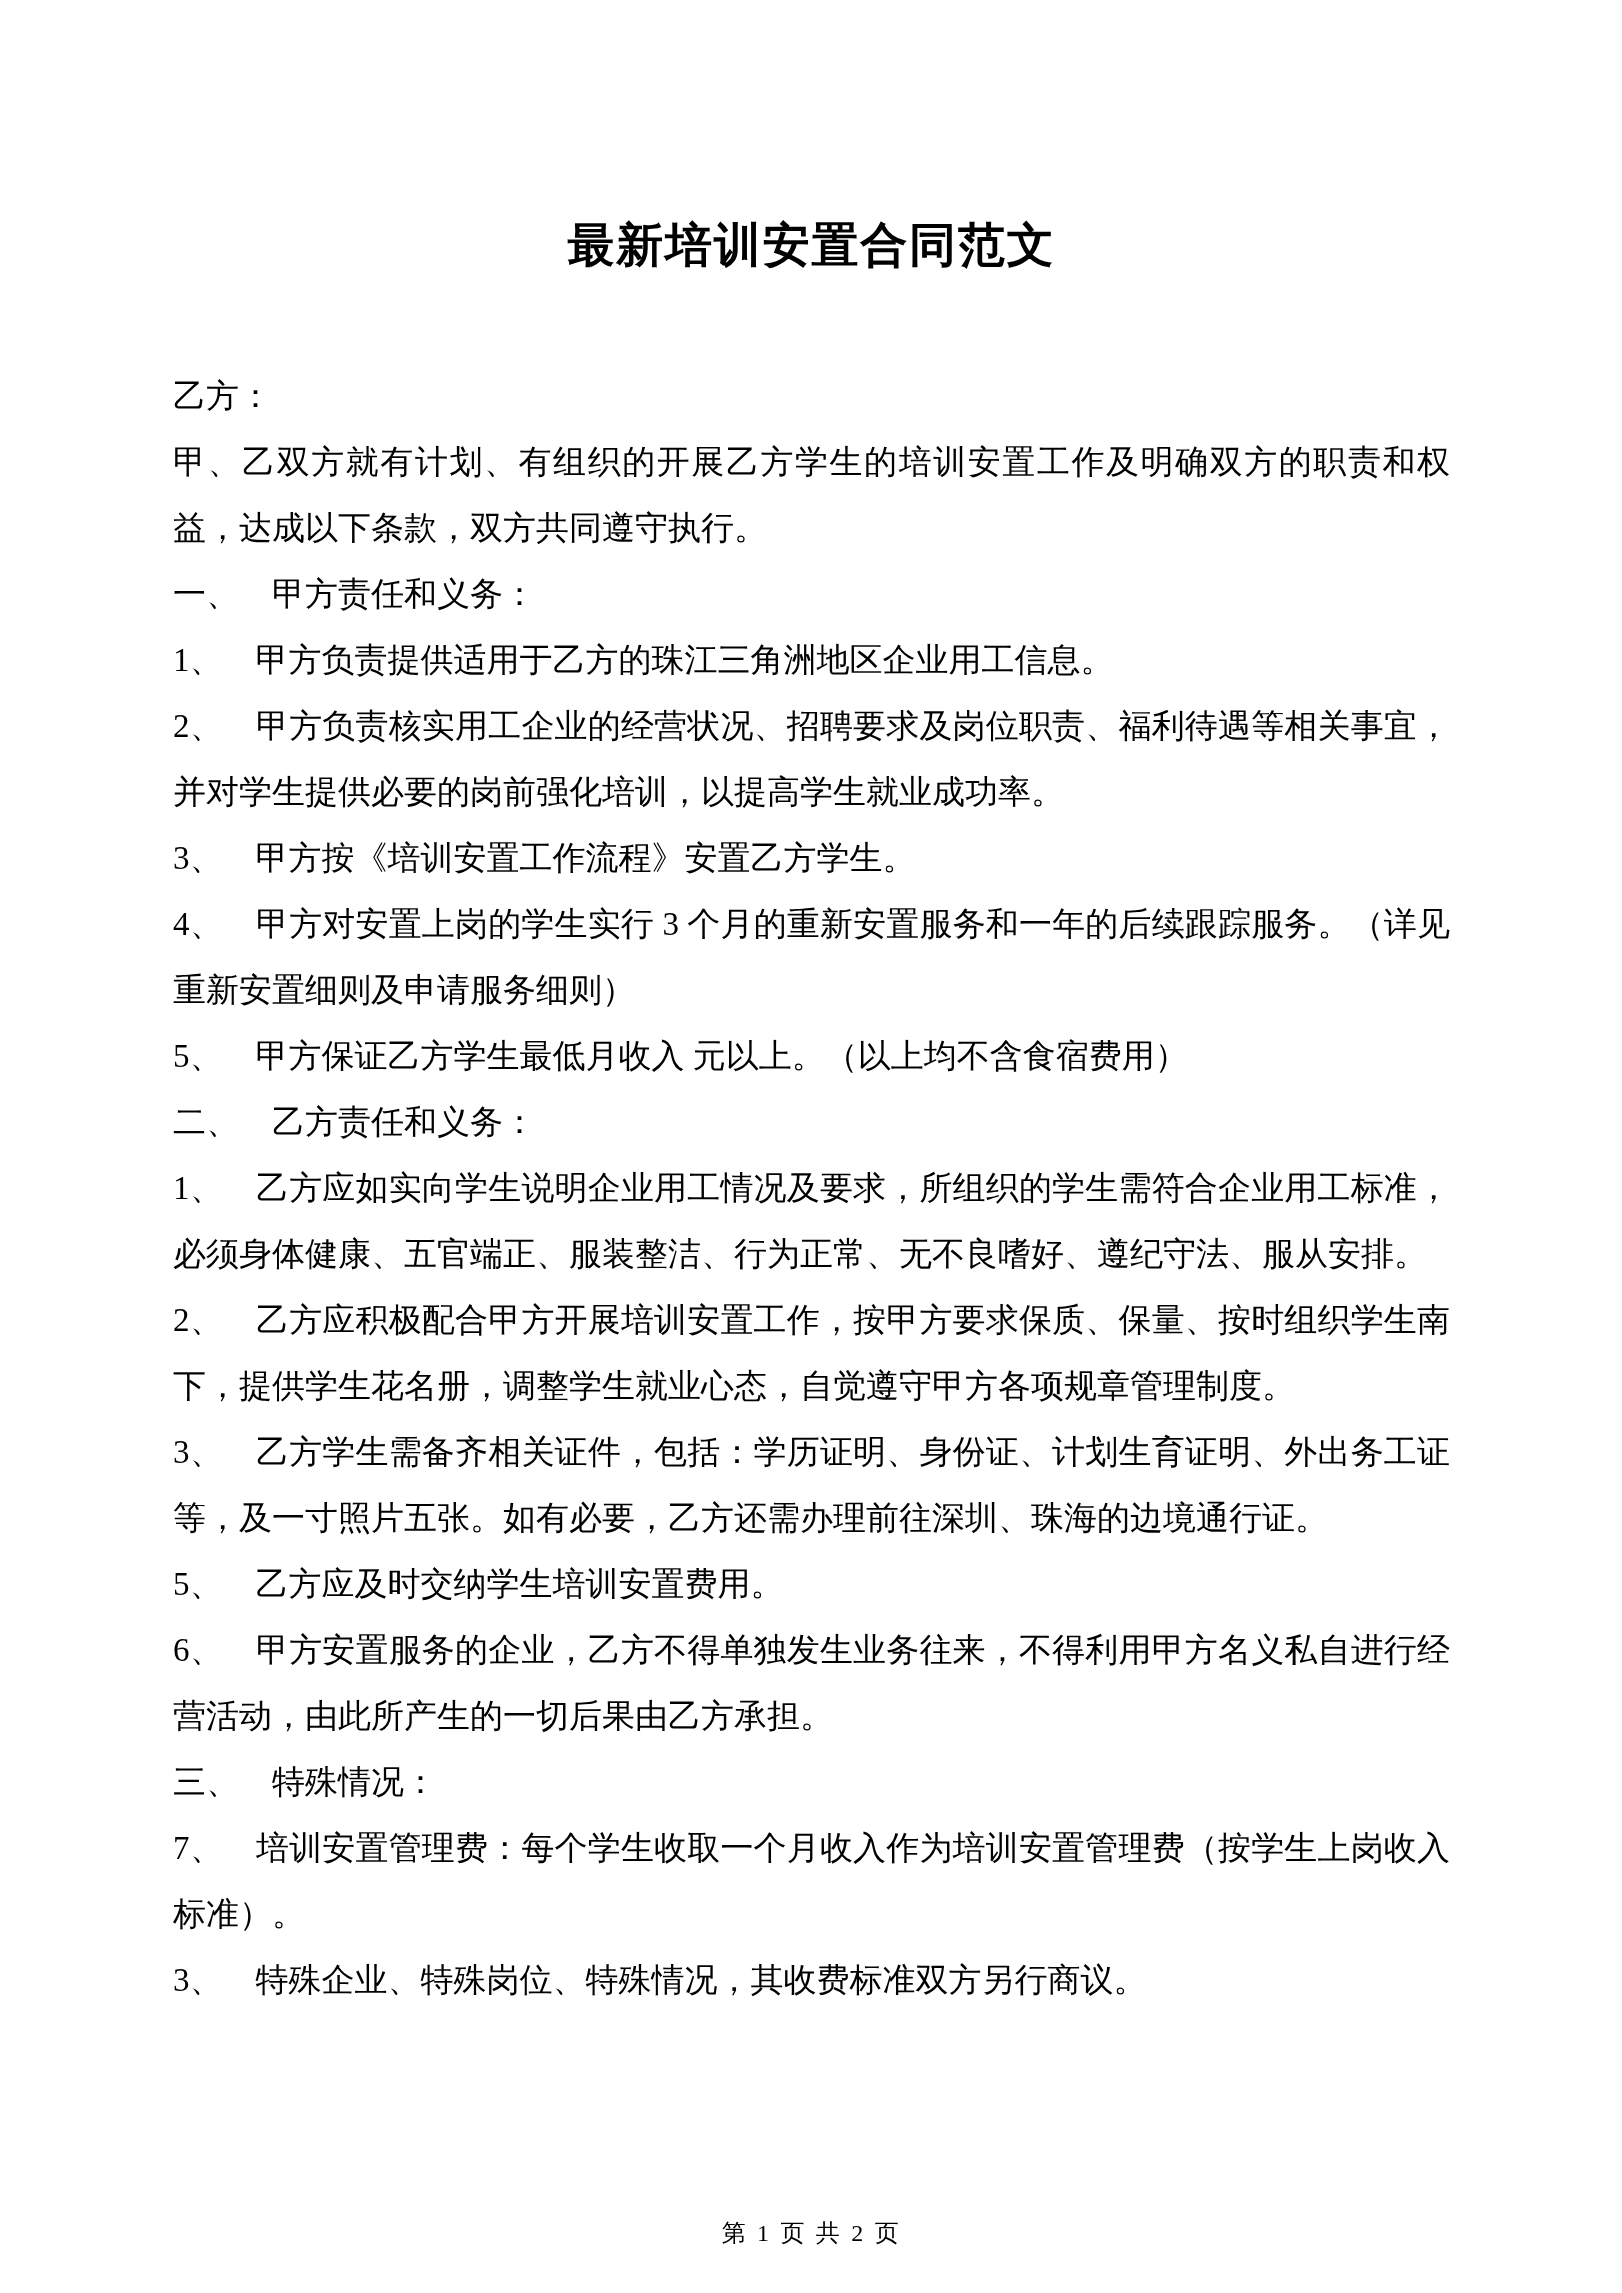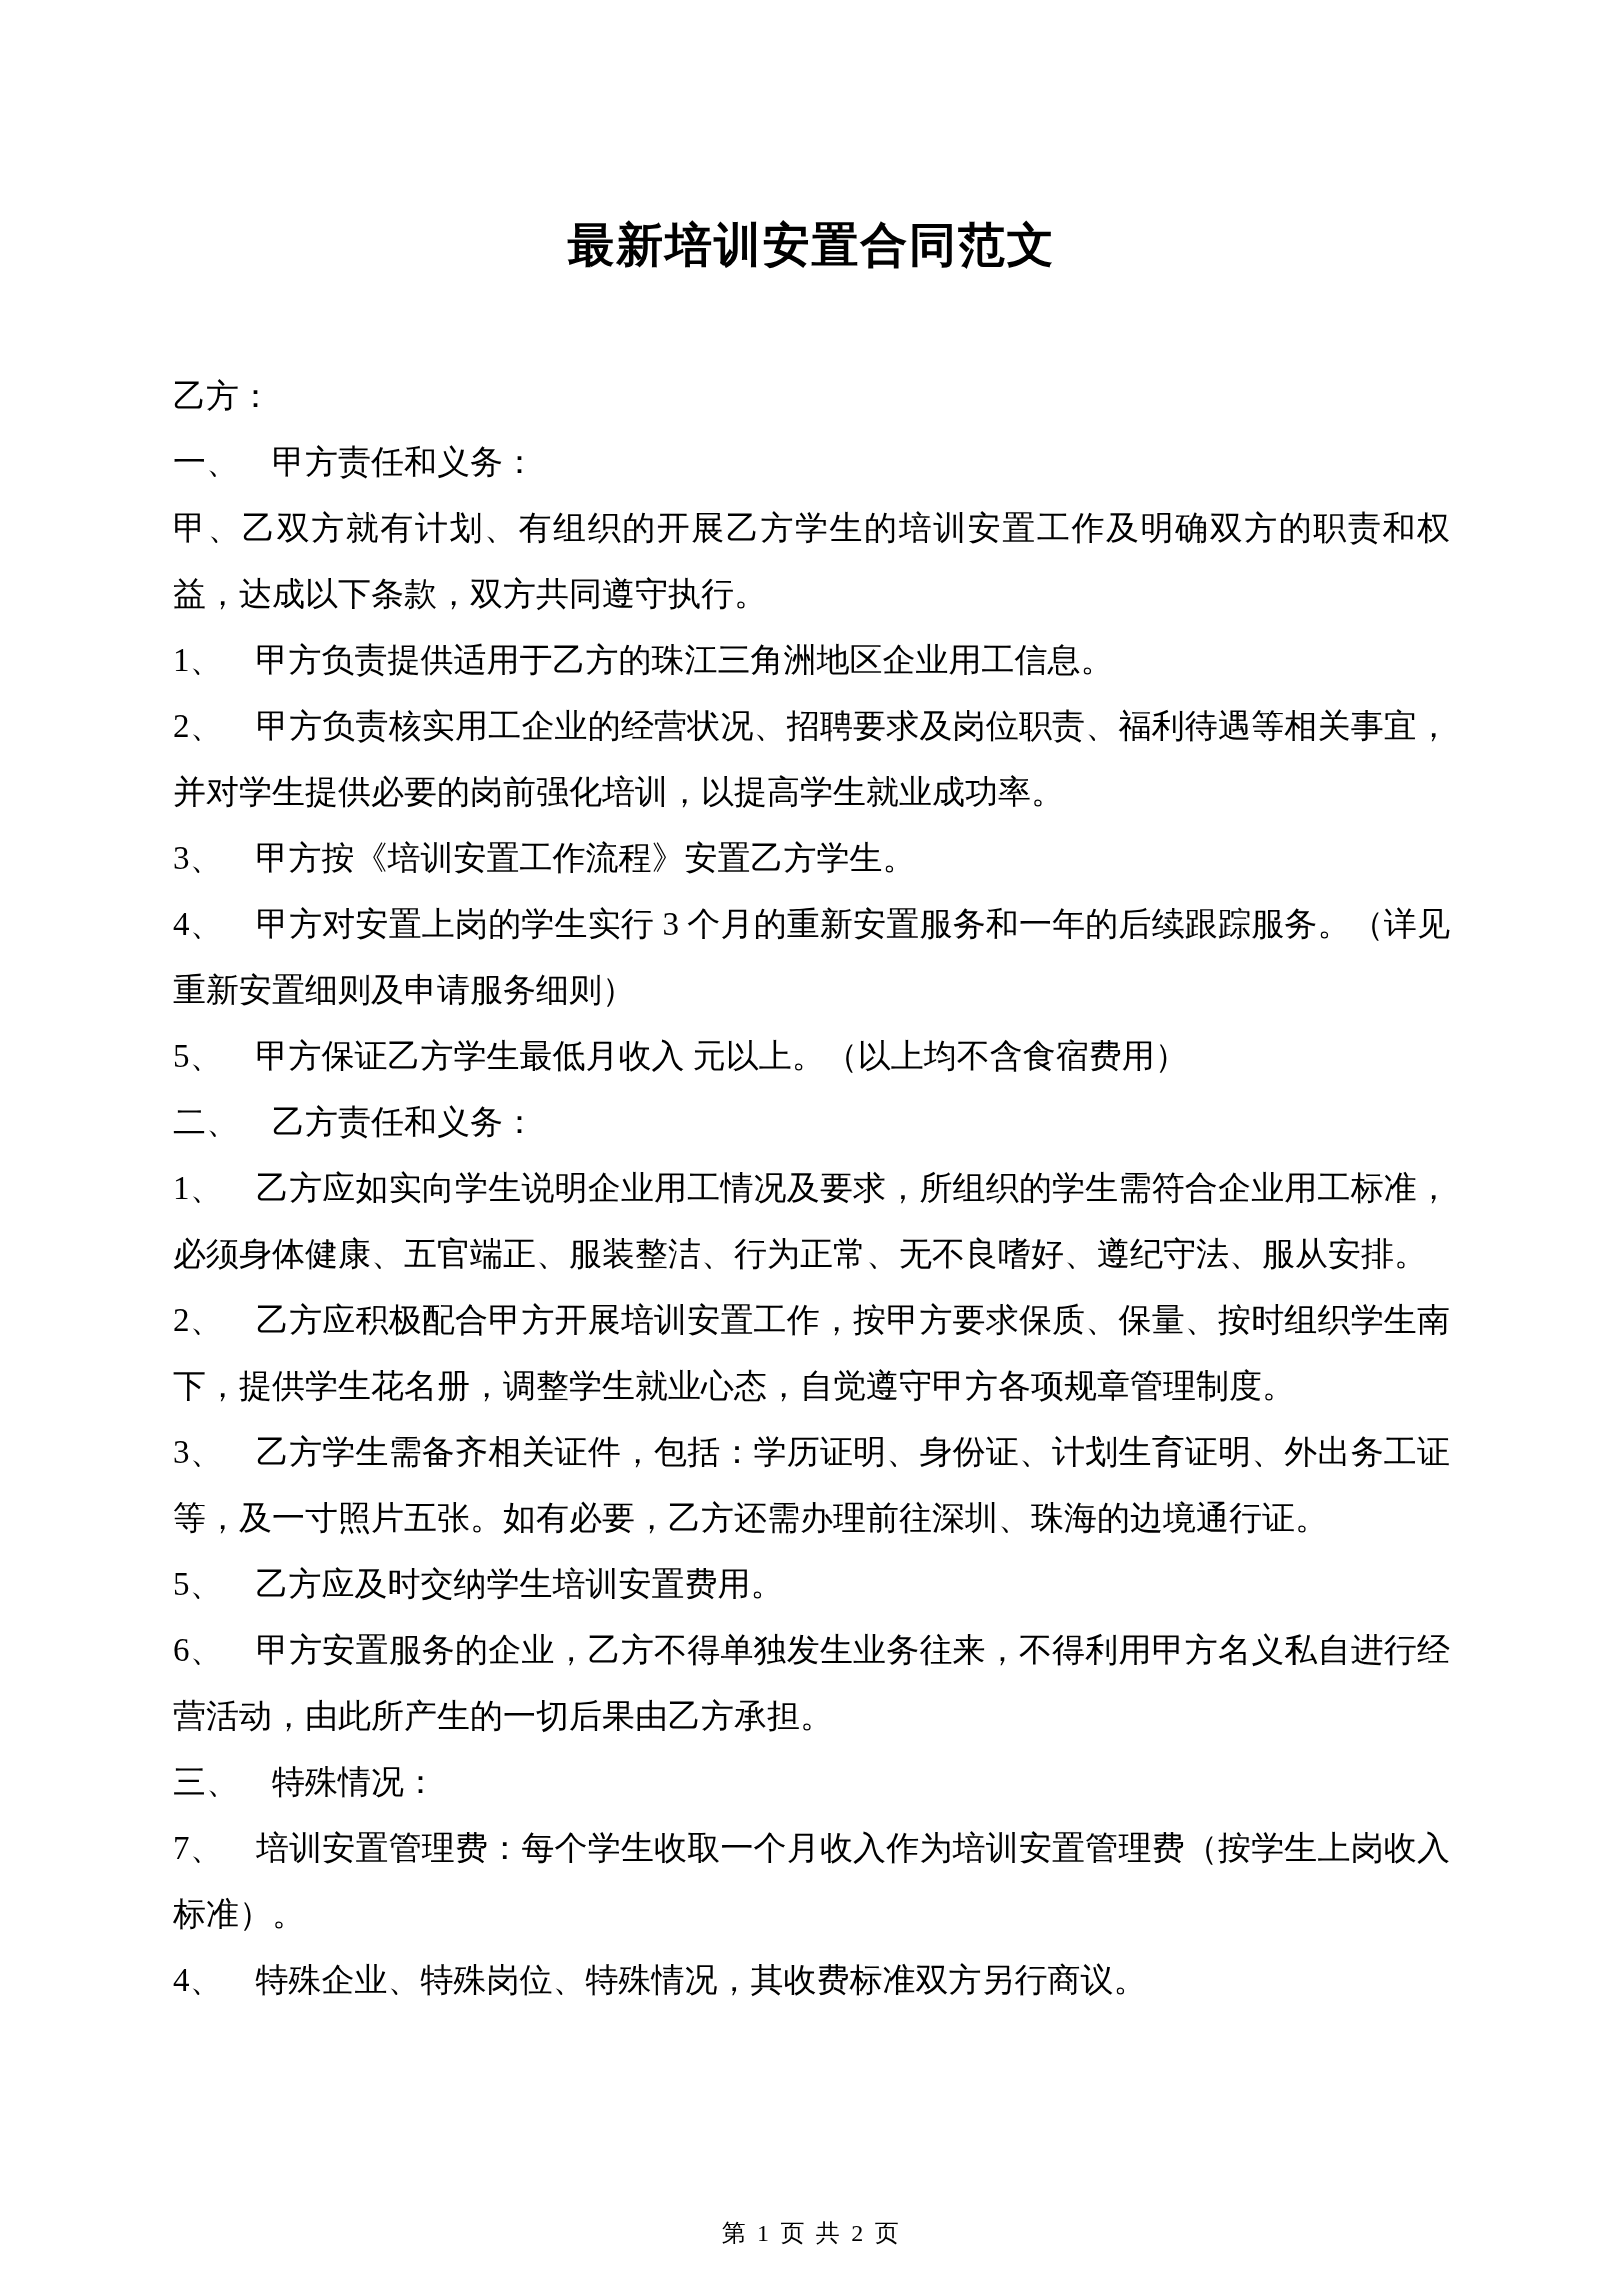--- a/index.html
+++ b/index.html
@@ -46,34 +46,34 @@
 </style>
 </head>
 <body>
 
 <div class="page">
 
   <h1 class="doc-title">最新培训安置合同范文</h1>
 
   <div class="doc-body">
     <p>乙方：</p>
+    <p>甲、乙双方就有计划、有组织的开展乙方学生的培训安置工作及明确双方的职责和权益，达成以下条款，双方共同遵守执行。</p>
     <p>一、　甲方责任和义务：</p>
-    <p>甲、乙双方就有计划、有组织的开展乙方学生的培训安置工作及明确双方的职责和权益，达成以下条款，双方共同遵守执行。</p>
     <p>1、　甲方负责提供适用于乙方的珠江三角洲地区企业用工信息。</p>
     <p>2、　甲方负责核实用工企业的经营状况、招聘要求及岗位职责、福利待遇等相关事宜，并对学生提供必要的岗前强化培训，以提高学生就业成功率。</p>
     <p>3、　甲方按《培训安置工作流程》安置乙方学生。</p>
     <p>4、　甲方对安置上岗的学生实行 3 个月的重新安置服务和一年的后续跟踪服务。（详见重新安置细则及申请服务细则）</p>
     <p>5、　甲方保证乙方学生最低月收入 元以上。（以上均不含食宿费用）</p>
     <p>二、　乙方责任和义务：</p>
     <p>1、　乙方应如实向学生说明企业用工情况及要求，所组织的学生需符合企业用工标准，必须身体健康、五官端正、服装整洁、行为正常、无不良嗜好、遵纪守法、服从安排。</p>
     <p>2、　乙方应积极配合甲方开展培训安置工作，按甲方要求保质、保量、按时组织学生南下，提供学生花名册，调整学生就业心态，自觉遵守甲方各项规章管理制度。</p>
     <p>3、　乙方学生需备齐相关证件，包括：学历证明、身份证、计划生育证明、外出务工证等，及一寸照片五张。如有必要，乙方还需办理前往深圳、珠海的边境通行证。</p>
     <p>5、　乙方应及时交纳学生培训安置费用。</p>
     <p>6、　甲方安置服务的企业，乙方不得单独发生业务往来，不得利用甲方名义私自进行经营活动，由此所产生的一切后果由乙方承担。</p>
     <p>三、　特殊情况：</p>
     <p>7、　培训安置管理费：每个学生收取一个月收入作为培训安置管理费（按学生上岗收入标准）。</p>
-    <p>4、　特殊企业、特殊岗位、特殊情况，其收费标准双方另行商议。</p>
+    <p>3、　特殊企业、特殊岗位、特殊情况，其收费标准双方另行商议。</p>
   </div>
 
   <div class="doc-footer">第 1 页 共 2 页</div>
 
 </div>
 
 
 </body></html>

